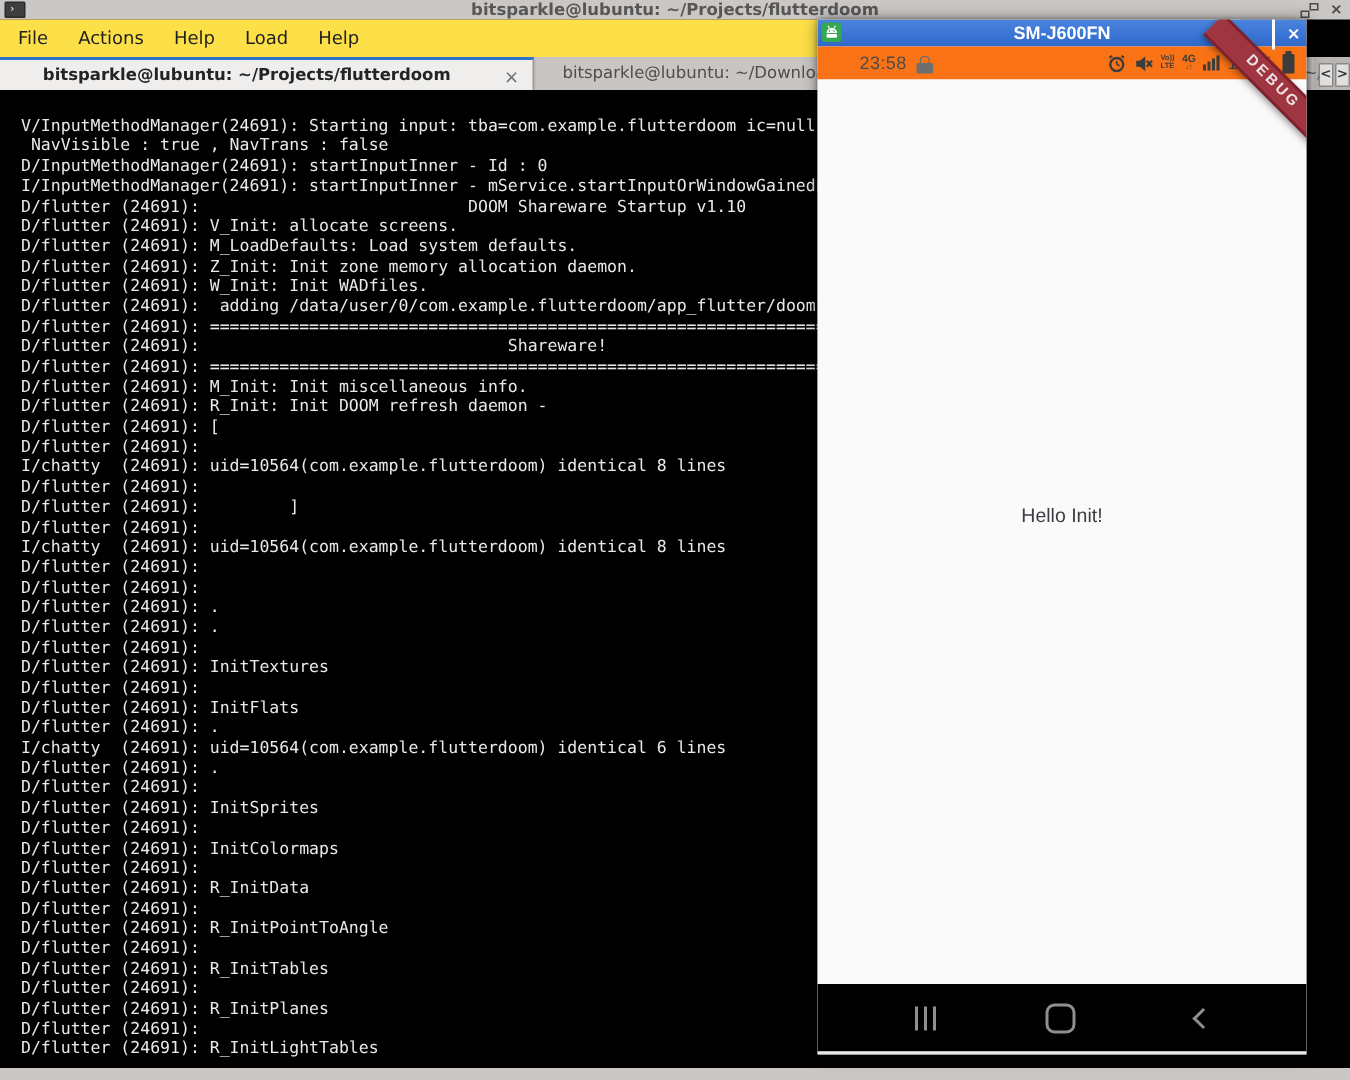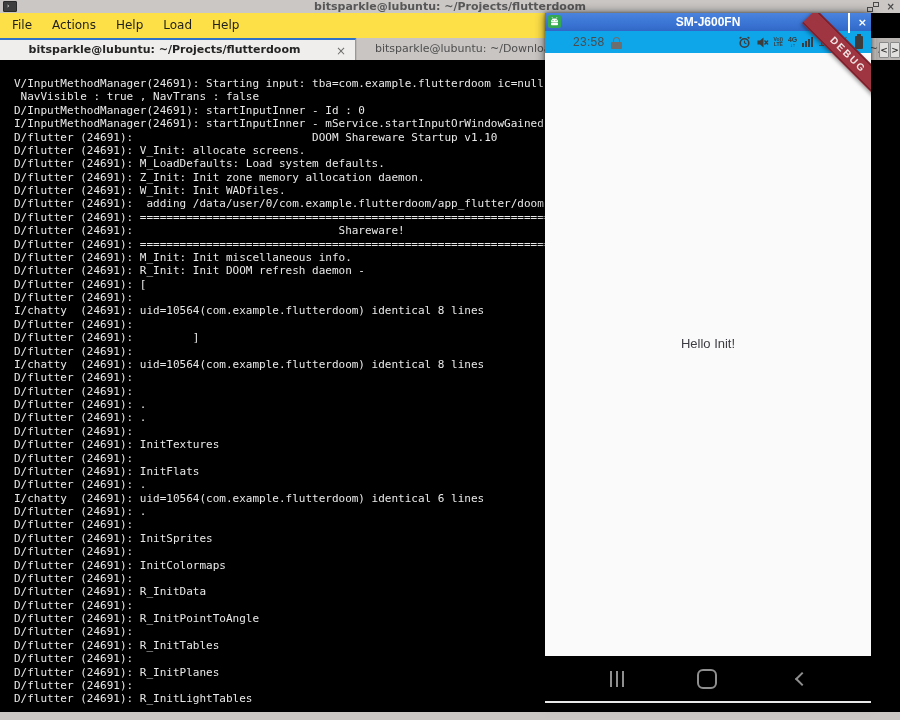--- a/index.html
+++ b/index.html
@@ -57,21 +57,21 @@
                     display:flex; align-items:center;text-decoration:underline; }
   .android-icon { position:absolute; left:3px; top:2px; width:13px; height:13px; border-radius:2px;
                   background:#35a852; display:flex; align-items:center; justify-content:center; }
   .phone-title { position:absolute; left:0; right:0; text-align:center;
                  font:bold 12px/18px "Liberation Sans","DejaVu Sans",sans-serif; color:#fff; }
   .phone-btns { position:absolute; right:4px; top:0; height:18px; display:flex; align-items:center; gap:8px; z-index:2; }
   .p-min { width:7px; height:2px; background:#fff; margin-top:5px; }
   .p-max { width:7px; height:7px; border:1px solid #fff; }
   .p-close { font:bold 11px/11px "DejaVu Sans",sans-serif; color:#fff; }
 
-  .statusbar { position:absolute; left:0; top:18px; width:326px; height:22px; background:#0ea5e9;
+  .statusbar { position:absolute; left:0; top:18px; width:326px; height:22px; background:#f97316;
                display:flex; align-items:center; padding:0 8px 0 28px; color:#4c4c4c; }
   .status-time { font:12px/22px "Liberation Sans",sans-serif; letter-spacing:.3px; }
   .lock { position:relative; width:11px; height:12px; margin-left:6px; margin-top:1px; }
   .lock .shackle { position:absolute; left:2px; top:0; width:7px; height:7px; border:1.5px solid #6e6e6e;
                    border-bottom:none; border-radius:4px 4px 0 0; }
   .lock .body { position:absolute; left:0; top:5px; width:11px; height:7px; background:#6e6e6e; border-radius:1px; }
   .status-right { margin-left:auto; display:flex; align-items:center; gap:5px; }
   .stack { font:bold 5px/5px "Liberation Sans",sans-serif; color:#3c3c3c; text-align:center; }
   .stack .big { font-size:7px; line-height:6px; font-weight:bold; }
   .sigbars { display:flex; align-items:flex-end; gap:1px; height:10px; }

